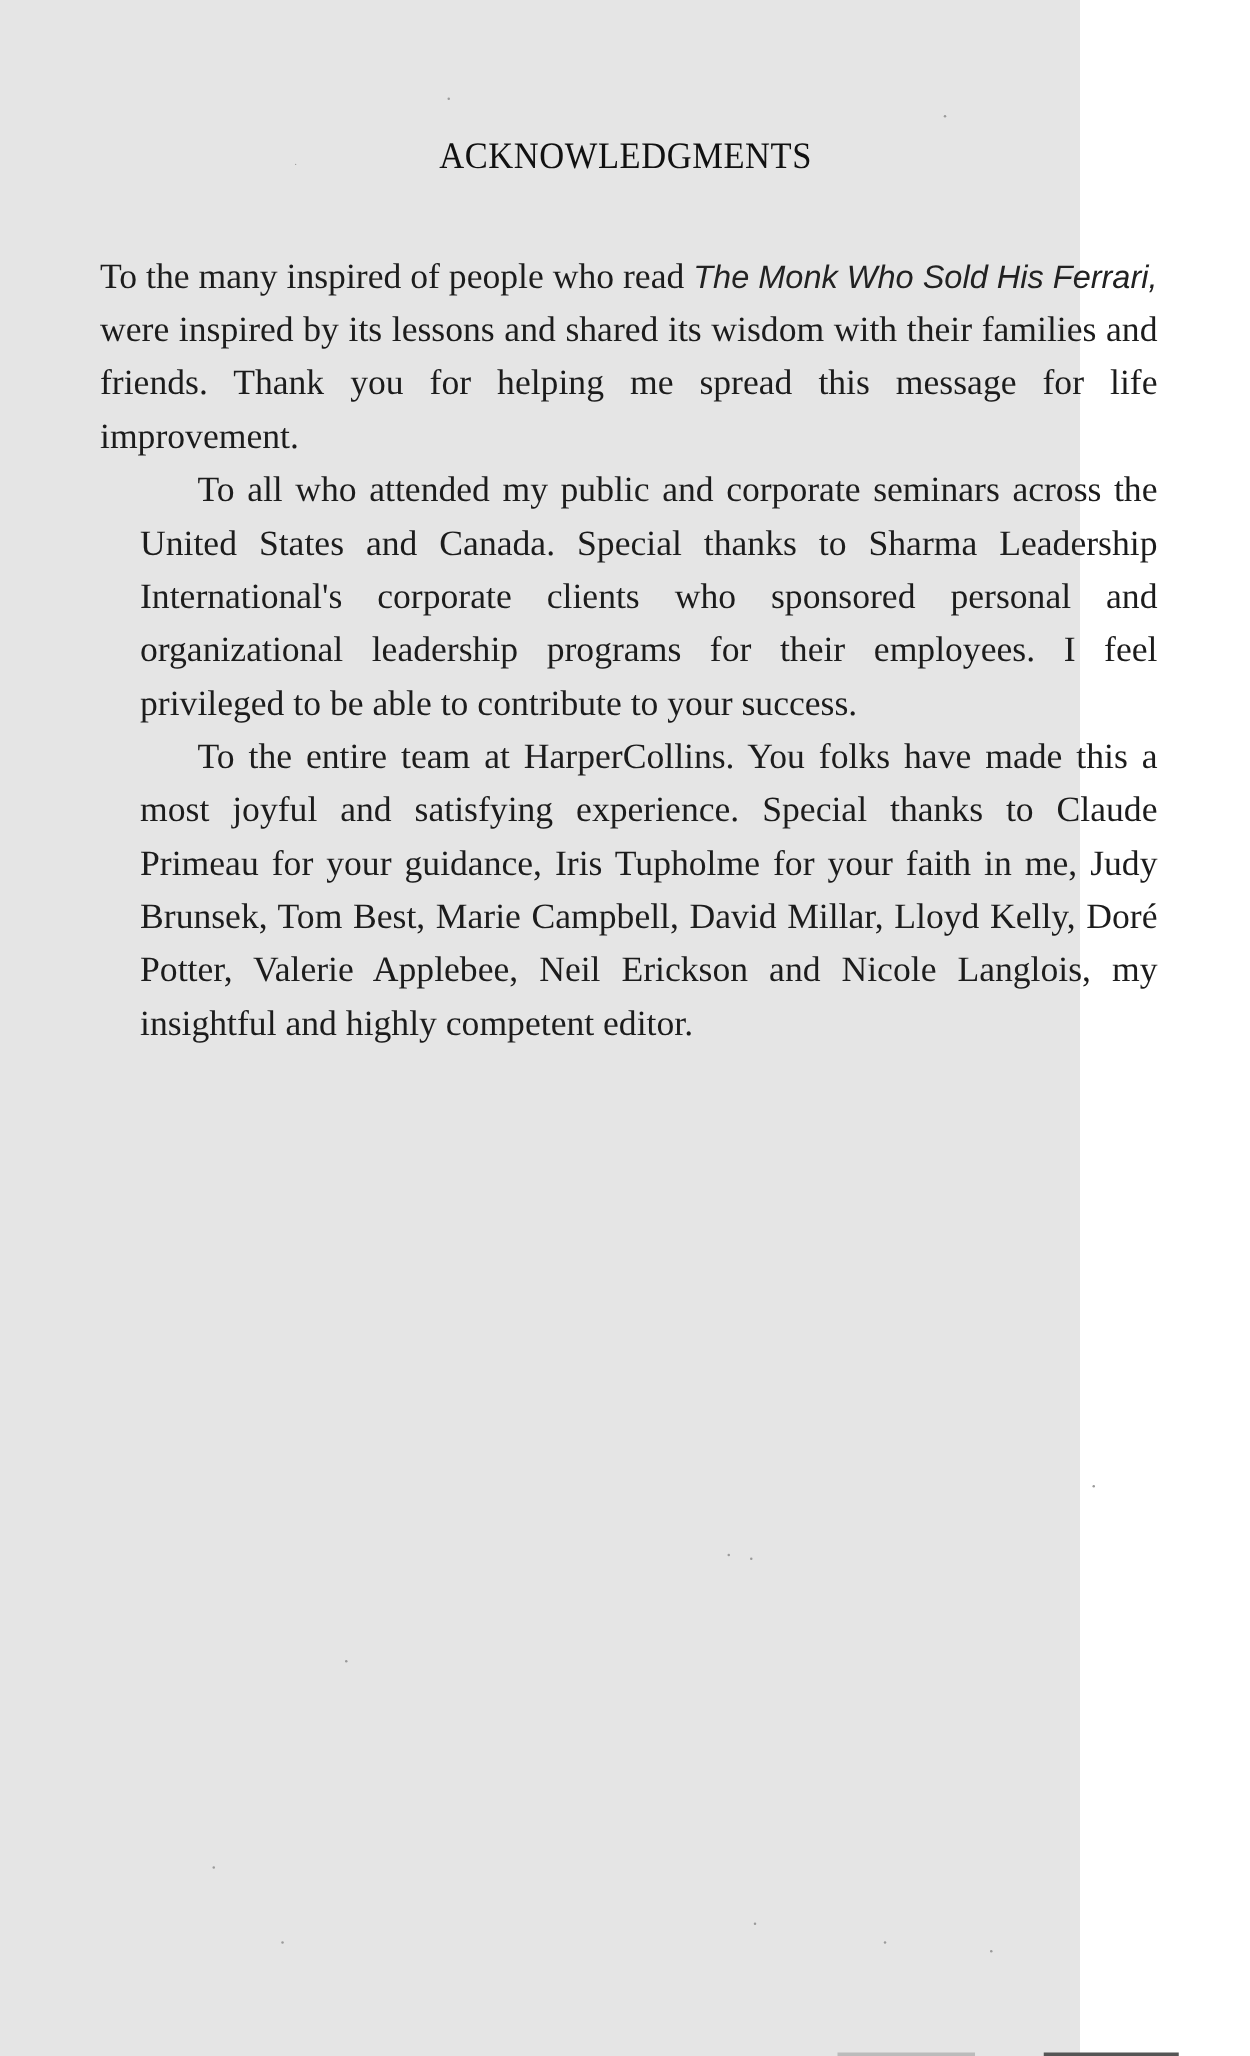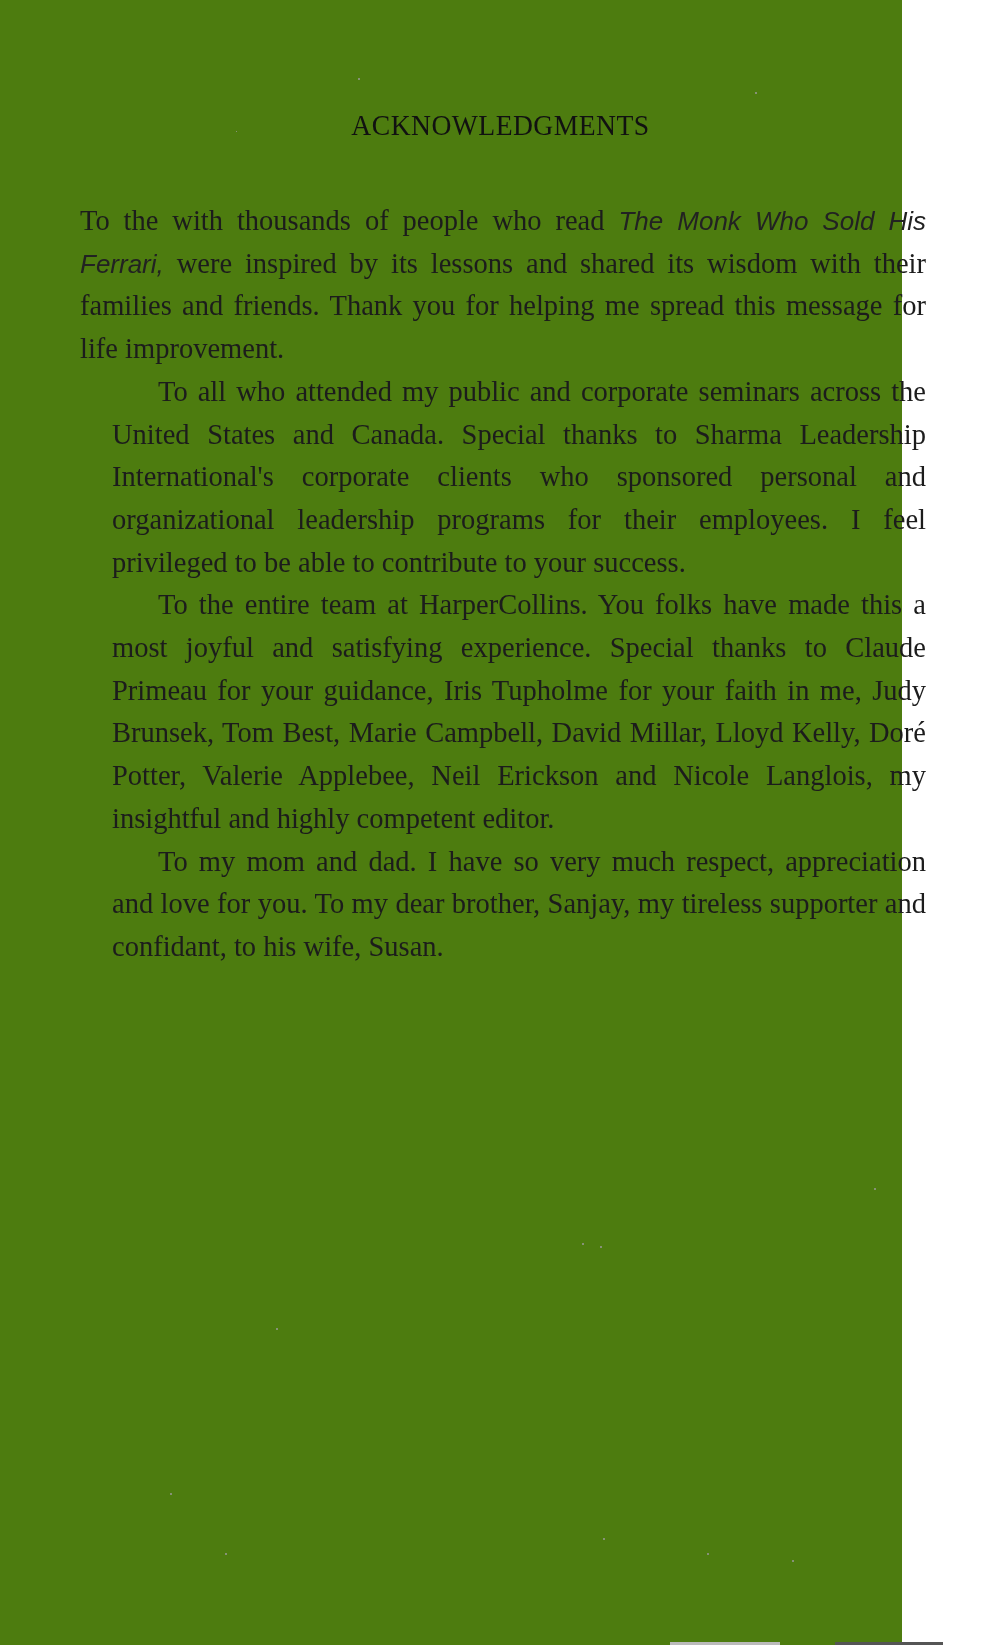--- a/index.html
+++ b/index.html
@@ -13,22 +13,21 @@
       position: relative;
       overflow: hidden;
       color: #1a1a1a;
     }
     .page {
       position: absolute;
       left: 0;
       top: 0;
       width: 864px;
       height: 1645px;
-      background: #4d7c0f;
-      padding-left: 38px;
+      background: #e5e5e5;
     }
     .heading {
       position: absolute;
       top: 108px;
       left: 0;
       width: 1000px;
       text-align: center;
       font-family: "Liberation Serif", serif;
       font-size: 30px;
       letter-spacing: 0.5px;
@@ -78,24 +77,23 @@
     }
   </style>
 </head>
 <body>
 
 <div class="page">
 
   <h1 class="heading">ACKNOWLEDGMENTS</h1>
 
   <div class="body-text">
-    <p class="para"><span>To the with thousands of people who read </span><span class="italic">The Monk Who Sold His Ferrari,</span><span> were inspired by its lessons and shared its wisdom with their families and friends. Thank you for helping me spread this message for life improvement.</span></p>
+    <p class="para"><span>To the many inspired of people who read </span><span class="italic">The Monk Who Sold His Ferrari,</span><span> were inspired by its lessons and shared its wisdom with their families and friends. Thank you for helping me spread this message for life improvement.</span></p>
     <p class="para indent">To all who attended my public and corporate seminars across the United States and Canada. Special thanks to Sharma Leadership International's corporate clients who sponsored personal and organizational leadership programs for their employees. I feel privileged to be able to contribute to your success.</p>
     <p class="para indent">To the entire team at HarperCollins. You folks have made this a most joyful and satisfying experience. Special thanks to Claude Primeau for your guidance, Iris Tupholme for your faith in me, Judy Brunsek, Tom Best, Marie Campbell, David Millar, Lloyd Kelly, Doré Potter, Valerie Applebee, Neil Erickson and Nicole Langlois, my insightful and highly competent editor.</p>
-    <p class="para indent">To my mom and dad. I have so very much respect, appreciation and love for you. To my dear brother, Sanjay, my tireless supporter and confidant, to his wife, Susan.</p>
   </div>
 
   <div class="speck" style="left:358px;top:78px;"></div>
   <div class="speck" style="left:755px;top:92px;"></div>
   <div class="speck" style="left:236px;top:131px;width:1px;height:1px;"></div>
   <div class="speck" style="left:582px;top:1243px;"></div>
   <div class="speck" style="left:600px;top:1246px;"></div>
   <div class="speck" style="left:874px;top:1188px;"></div>
   <div class="speck" style="left:276px;top:1328px;"></div>
   <div class="speck" style="left:170px;top:1493px;"></div>

